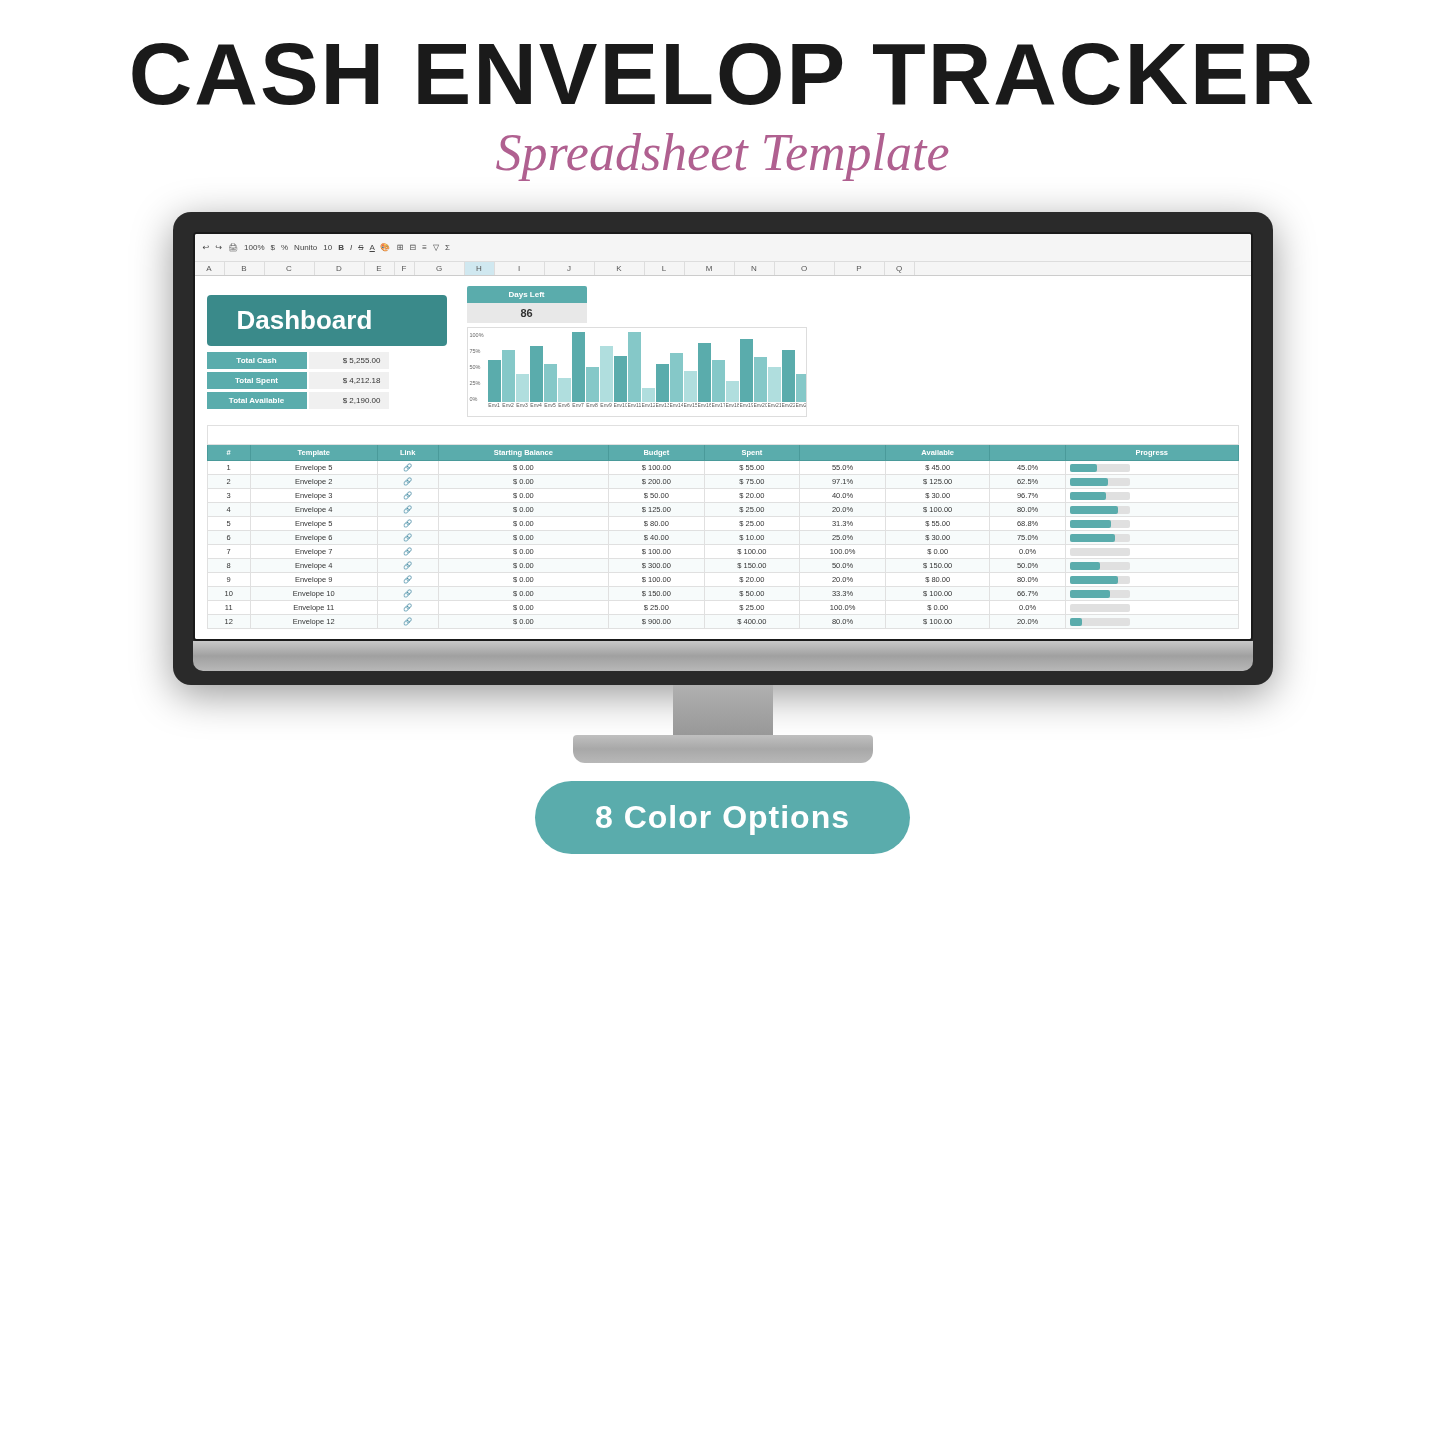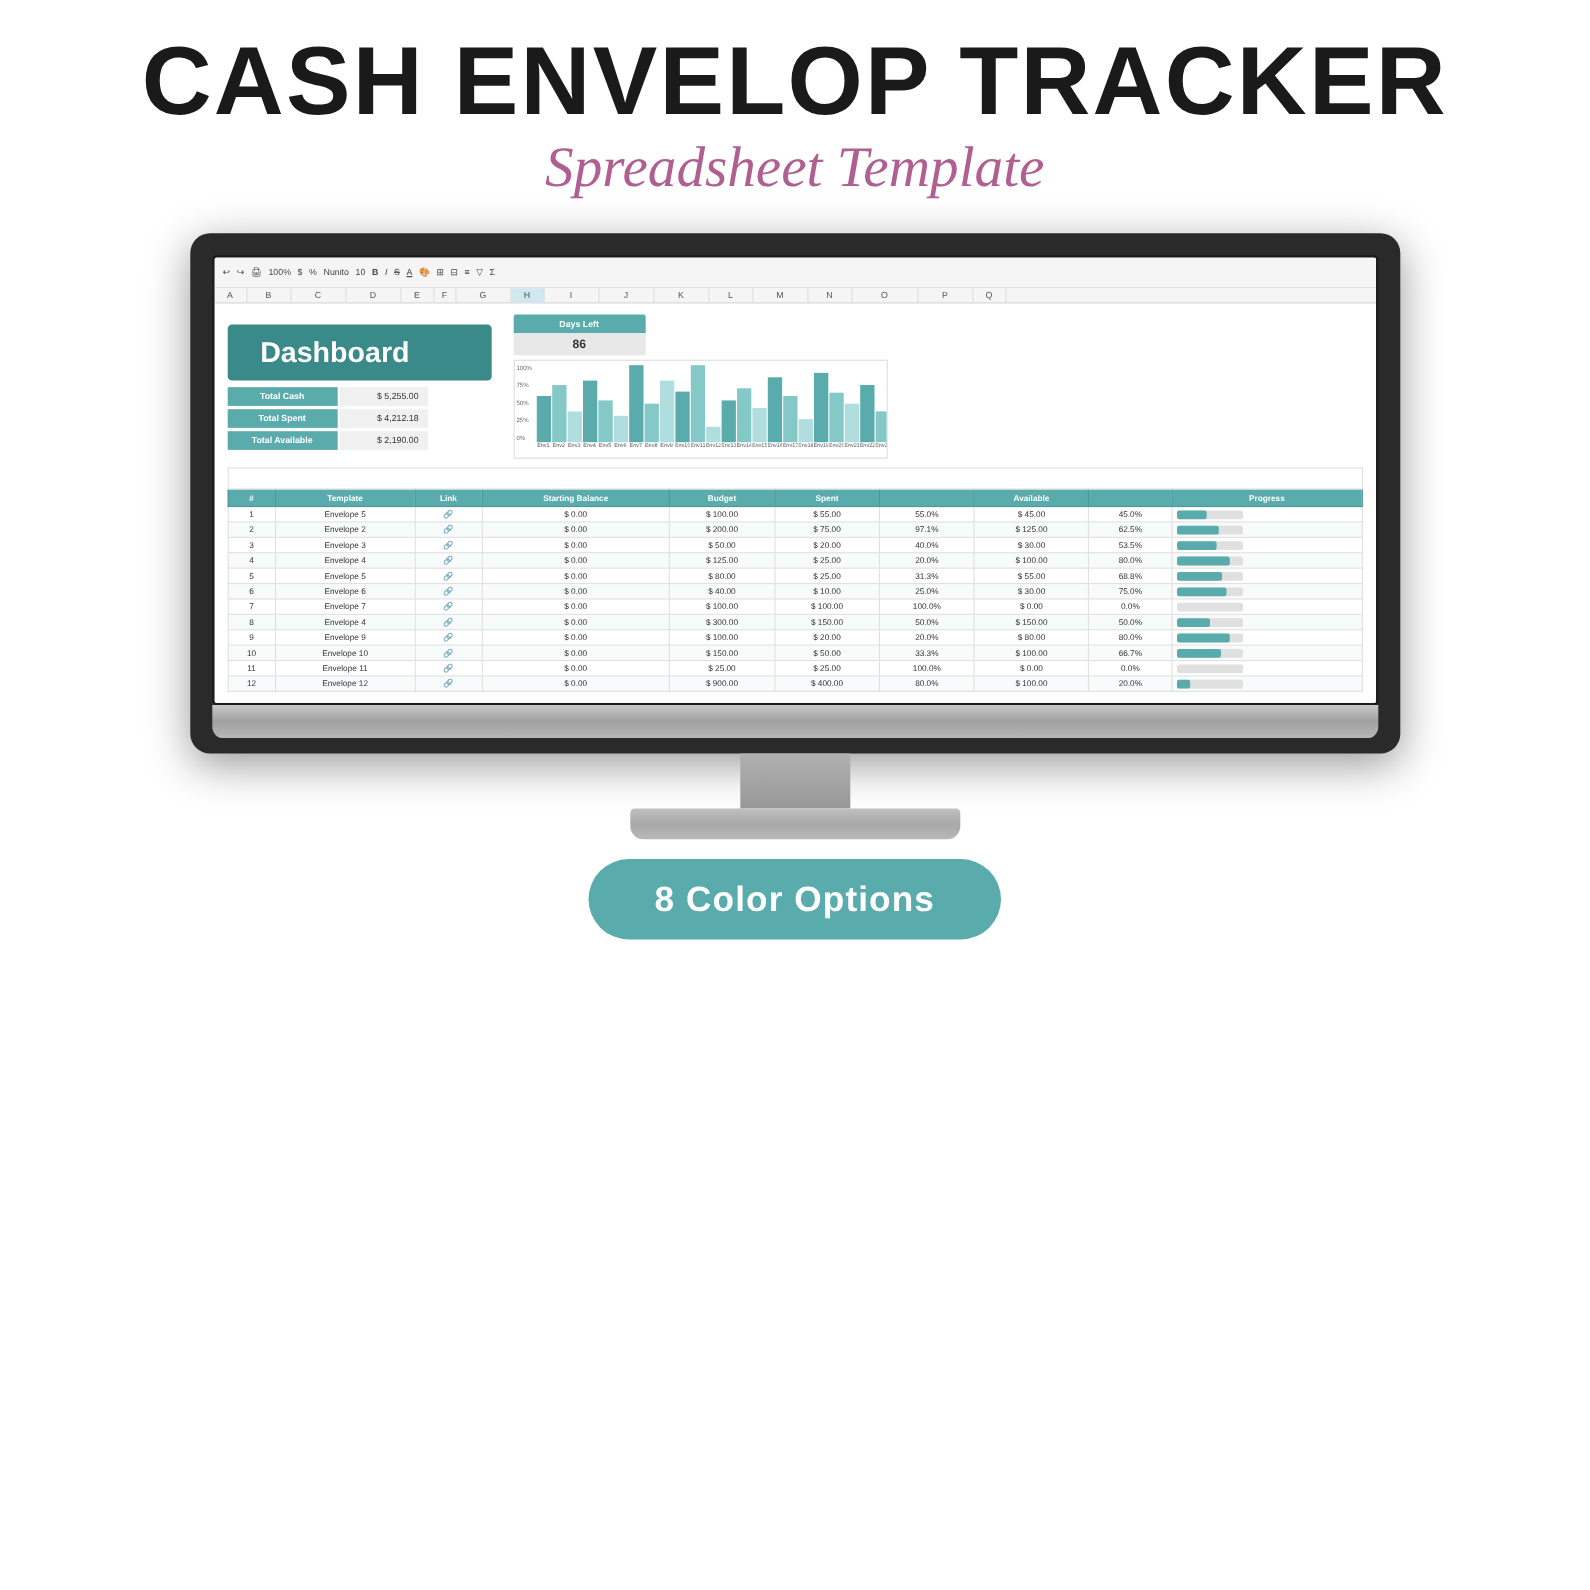--- a/index.html
+++ b/index.html
@@ -409,21 +409,21 @@
                 </tr>
                 <tr>
                   <td>3</td>
                   <td>Envelope 3</td>
                   <td style="color: rgb(90, 172, 172);">🔗</td>
                   <td>$ 0.00</td>
                   <td>$ 50.00</td>
                   <td>$ 20.00</td>
                   <td>40.0%</td>
                   <td>$ 30.00</td>
-                  <td>53.5%</td>
+                  <td>96.7%</td>
                   <td>
                     <div style="background: rgb(224, 224, 224); height: 8px; border-radius: 2px; width: 60px;">
                       <div style="background: rgb(90, 172, 172); height: 8px; border-radius: 2px; width: 60%;"></div>
                     </div>
                   </td>
                 </tr>
                 <tr>
                   <td>4</td>
                   <td>Envelope 4</td>
                   <td style="color: rgb(90, 172, 172);">🔗</td>

